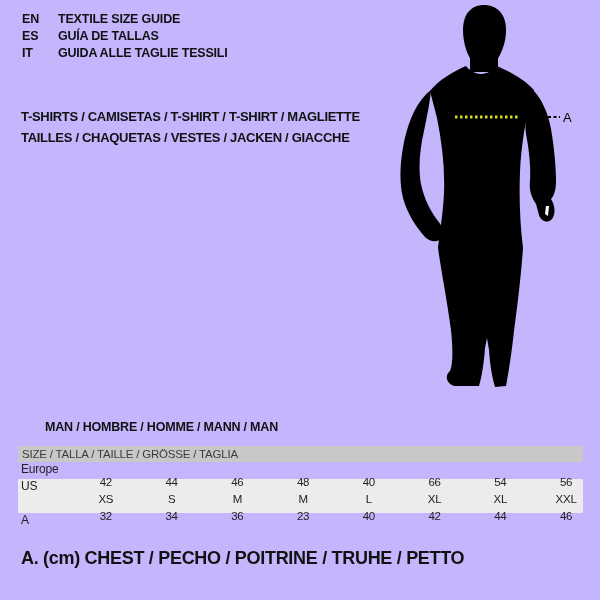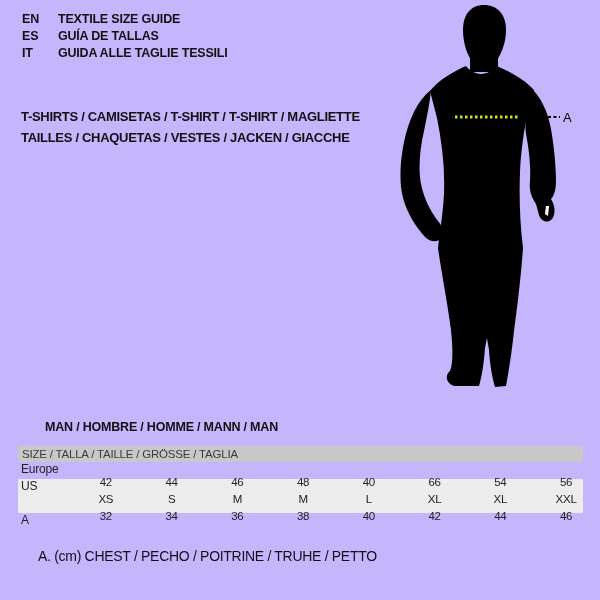--- a/index.html
+++ b/index.html
@@ -25,22 +25,22 @@
     font-size:11.5px;letter-spacing:-0.2px;}
   .t-head{height:16px;background:#c8c8c8;color:#3c3c3c;
     display:flex;align-items:center;padding-left:4px;
     font-size:11.5px;font-weight:400;}
   .t-row{display:flex;height:17px;align-items:flex-start;}
   .t-row .lbl{width:52px;padding-left:3px;font-size:12px;color:#222;}
   .t-row .vals{flex:1;display:flex;margin-right:-16px;margin-top:14px;}
   .t-row .vals span{flex:1;text-align:center;color:#222;}
   .row-gray{background:#ececec;}
   
-  .footer-note{position:absolute;left:38px;top:548px;
-    font-size:14px;font-weight:400;letter-spacing:-0.3px;}
+  .footer-note{position:absolute;left:21px;top:548px;
+    font-size:18px;font-weight:700;letter-spacing:-0.3px;}
 </style>
 </head>
 <body>
 
 <div class="page">
 
   <div class="lang-list">
     <div class="lang-row">
       <span class="lang-code">EN</span>
       <span class="lang-label">TEXTILE SIZE GUIDE</span>
@@ -119,21 +119,21 @@
         <span>XXL</span>
       </span>
     </div>
 
     <div class="t-row row-gray">
       <span class="lbl"></span>
       <span class="vals">
         <span>32</span>
         <span>34</span>
         <span>36</span>
-        <span>38</span>
+        <span>23</span>
         <span>40</span>
         <span>42</span>
         <span>44</span>
         <span>46</span>
       </span>
     </div>
 
     <div class="t-row">
       <span class="lbl">A</span>
     </div>

